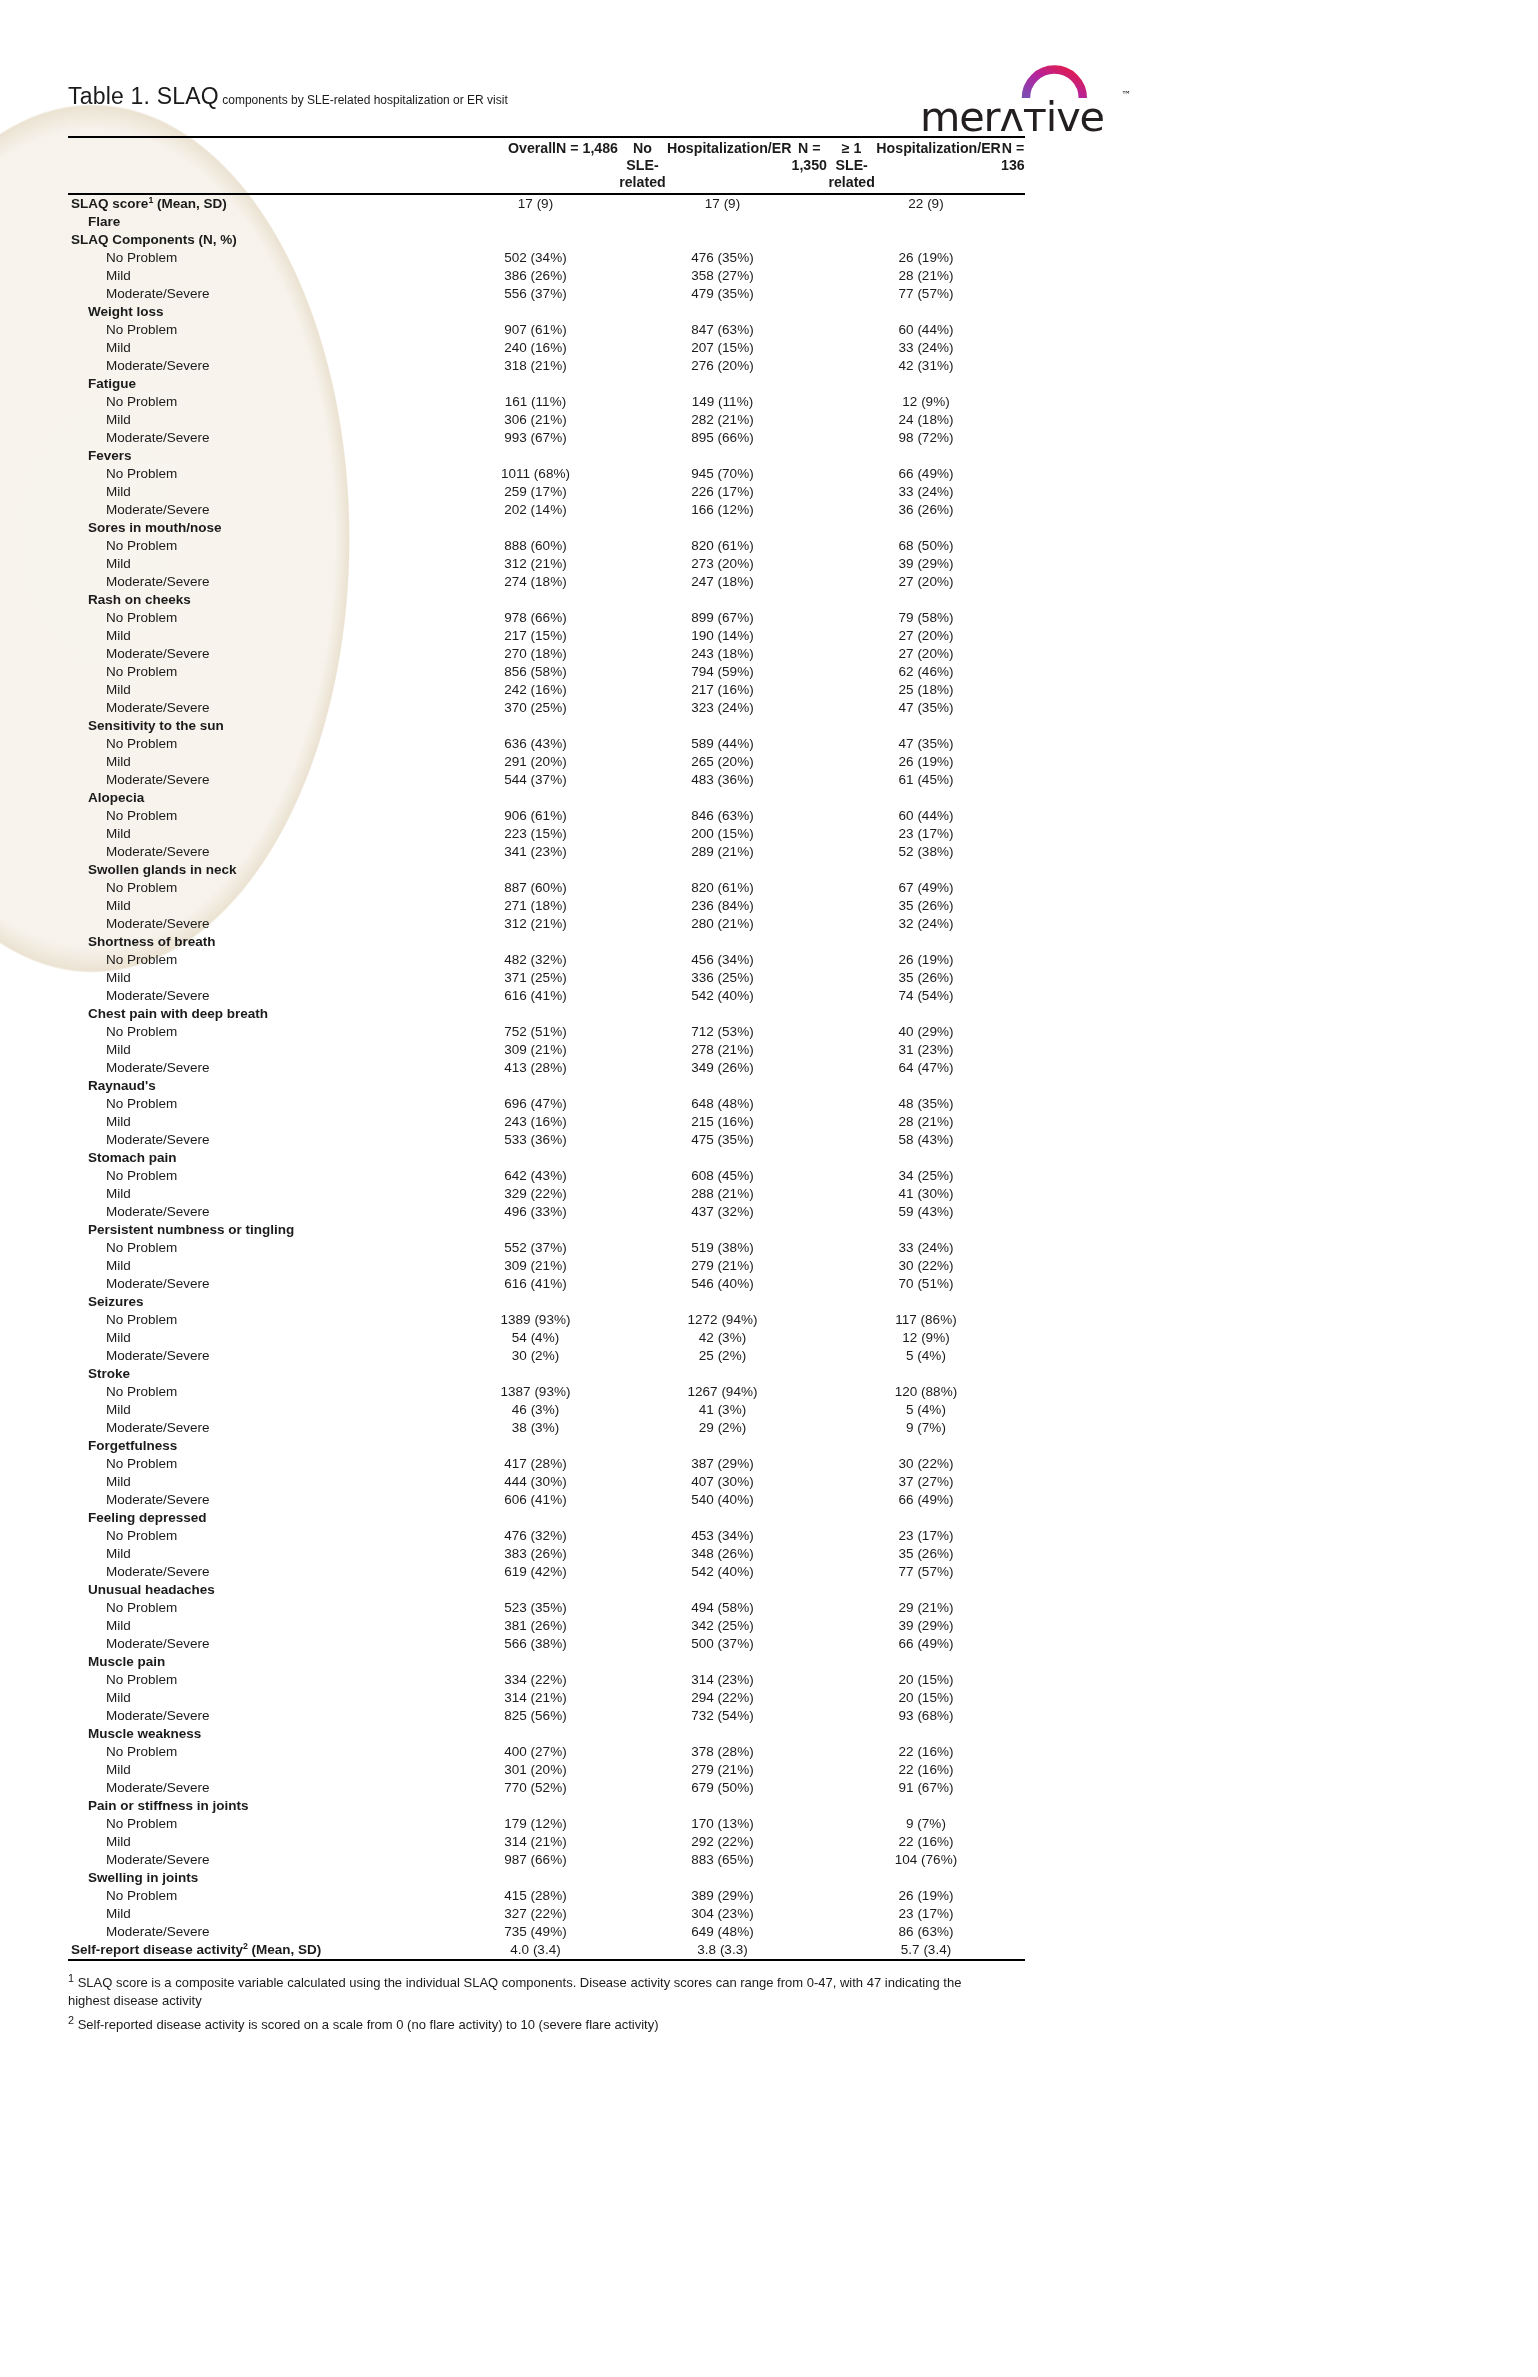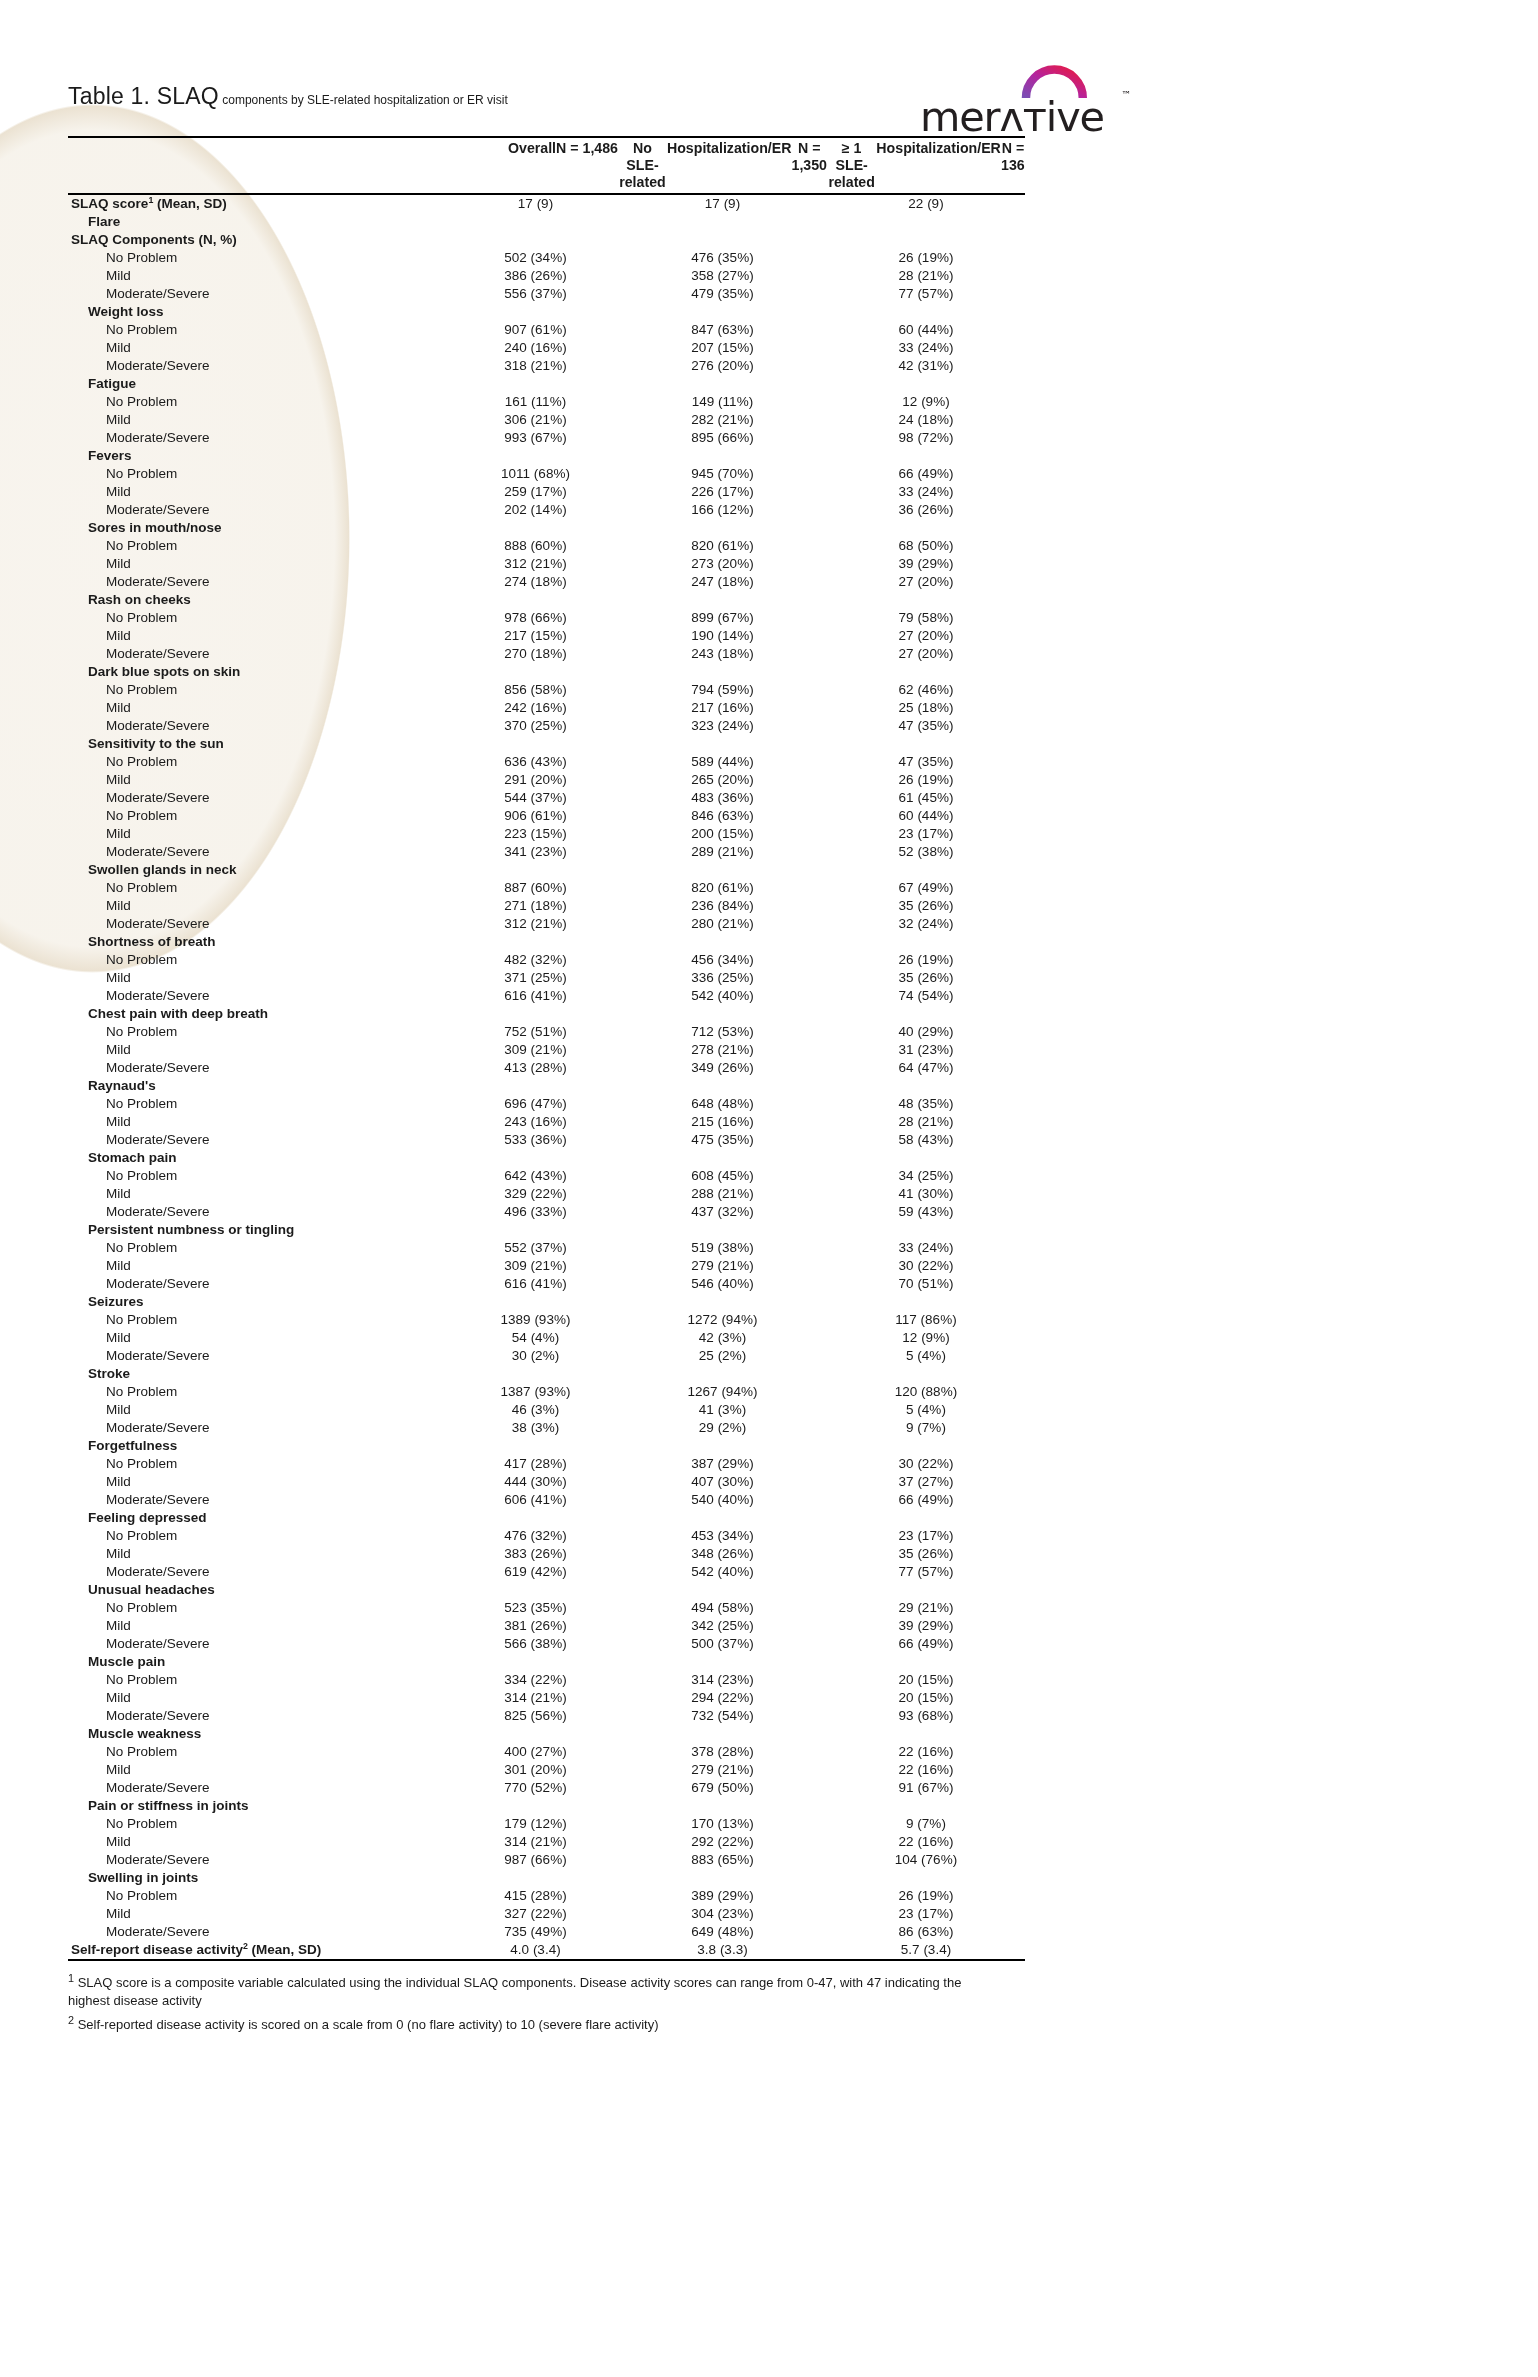--- a/index.html
+++ b/index.html
@@ -257,26 +257,20 @@
             <div class="c">190 (14%)</div>
             <div class="c">27 (20%)</div>
           </div>
           <div class="row">
             <div class="lbl l2">Moderate/Severe</div>
             <div class="c">270 (18%)</div>
             <div class="c">243 (18%)</div>
             <div class="c">27 (20%)</div>
           </div>
           <div class="row">
-            <div class="lbl l1">Dark blue spots on skin</div>
-            <div class="c"></div>
-            <div class="c"></div>
-            <div class="c"></div>
-          </div>
-          <div class="row">
             <div class="lbl l2">No Problem</div>
             <div class="c">856 (58%)</div>
             <div class="c">794 (59%)</div>
             <div class="c">62 (46%)</div>
           </div>
           <div class="row">
             <div class="lbl l2">Mild</div>
             <div class="c">242 (16%)</div>
             <div class="c">217 (16%)</div>
             <div class="c">25 (18%)</div>
@@ -303,20 +297,26 @@
             <div class="lbl l2">Mild</div>
             <div class="c">291 (20%)</div>
             <div class="c">265 (20%)</div>
             <div class="c">26 (19%)</div>
           </div>
           <div class="row">
             <div class="lbl l2">Moderate/Severe</div>
             <div class="c">544 (37%)</div>
             <div class="c">483 (36%)</div>
             <div class="c">61 (45%)</div>
+          </div>
+          <div class="row">
+            <div class="lbl l1">Alopecia</div>
+            <div class="c"></div>
+            <div class="c"></div>
+            <div class="c"></div>
           </div>
           <div class="row">
             <div class="lbl l2">No Problem</div>
             <div class="c">906 (61%)</div>
             <div class="c">846 (63%)</div>
             <div class="c">60 (44%)</div>
           </div>
           <div class="row">
             <div class="lbl l2">Mild</div>
             <div class="c">223 (15%)</div>

